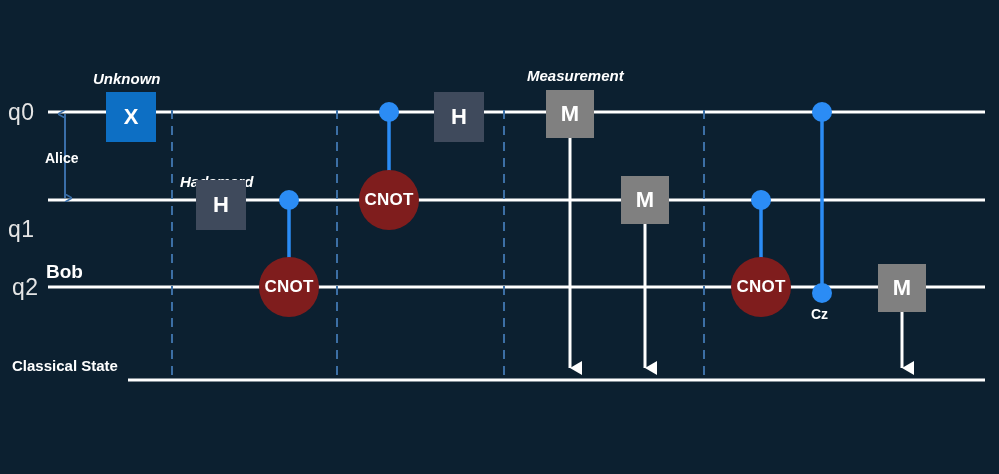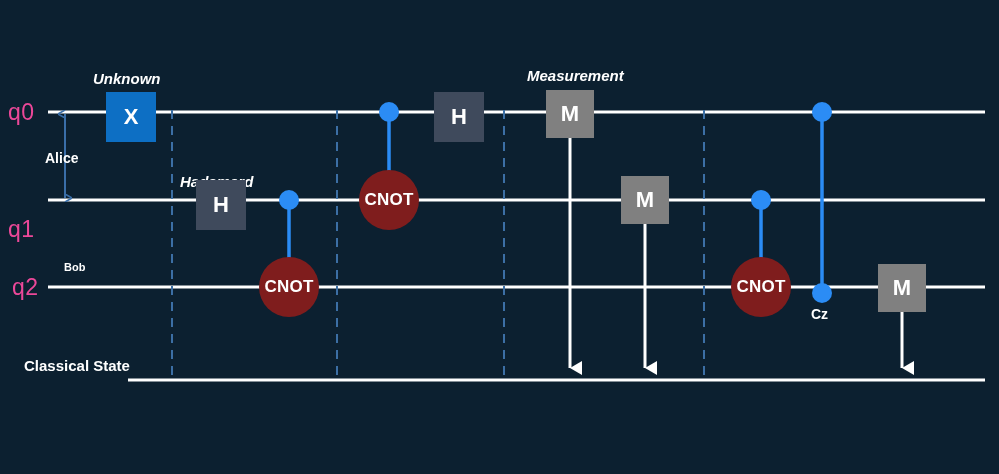--- a/index.html
+++ b/index.html
@@ -18,21 +18,21 @@
   }
   svg.layer {
     position: absolute;
     top: 0;
     left: 0;
     width: 999px;
     height: 474px;
   }
   .wire-label {
     position: absolute;
-    color: #ec4899;
+    color: #e5e5e5;
     font-family: "Liberation Sans", sans-serif;
     font-size: 23px;
     font-weight: 400;
     letter-spacing: 0.5px;
     white-space: nowrap;
   }
   .annot {
     position: absolute;
     color: #ffffff;
     font-family: "Liberation Sans", sans-serif;
@@ -116,26 +116,26 @@
     <line x1="822" y1="112" x2="822" y2="293" stroke="#2b8cf5" stroke-width="3.5"></line>
 
     <line x1="570" y1="138" x2="570" y2="368" stroke="#ffffff" stroke-width="3" marker-end="url(#clArrow)"></line>
     <line x1="645" y1="224" x2="645" y2="368" stroke="#ffffff" stroke-width="3" marker-end="url(#clArrow)"></line>
     <line x1="902" y1="312" x2="902" y2="368" stroke="#ffffff" stroke-width="3" marker-end="url(#clArrow)"></line>
   </svg>
 
   <div class="wire-label" style="left:8px; top:99px;">q0</div>
   <div class="wire-label" style="left:8px; top:187px;margin-top:29px;">q1</div>
   <div class="wire-label" style="left:12px; top:274px;">q2</div>
-  <div class="annot-plain" style="left:24px; top:357px; font-size:15px;">Classical State</div>
+  <div class="annot-plain" style="left:12px; top:357px; font-size:15px;">Classical State</div>
 
   <div class="annot" style="left:93px; top:70px;">Unknown</div>
   <div class="annot-plain" style="left:45px; top:150px;">Alice</div>
   <div class="annot" style="left:180px; top:173px;">Hadamard</div>
-  <div class="annot-plain" style="left:64px; top:261px; font-size:11px;">Bob</div>
+  <div class="annot-plain" style="left:46px; top:261px; font-size:19px;">Bob</div>
   <div class="annot" style="left:527px; top:67px;">Measurement</div>
   <div class="annot-plain" style="left:811px; top:306px; font-size:14px;">Cz</div>
 
   <div class="gate-box" style="left:106px; top:92px; width:50px; height:50px; background:#0d6fc4;">X</div>
 
   <div class="gate-box" style="left:196px; top:180px; width:50px; height:50px; background:#3f4a5c;">H</div>
 
   <div class="ctrl-dot" style="left:279px; top:190px; width:20px; height:20px;"></div>
   <div class="cnot-circle" style="left:259px; top:257px; width:60px; height:60px;">CNOT</div>
 

